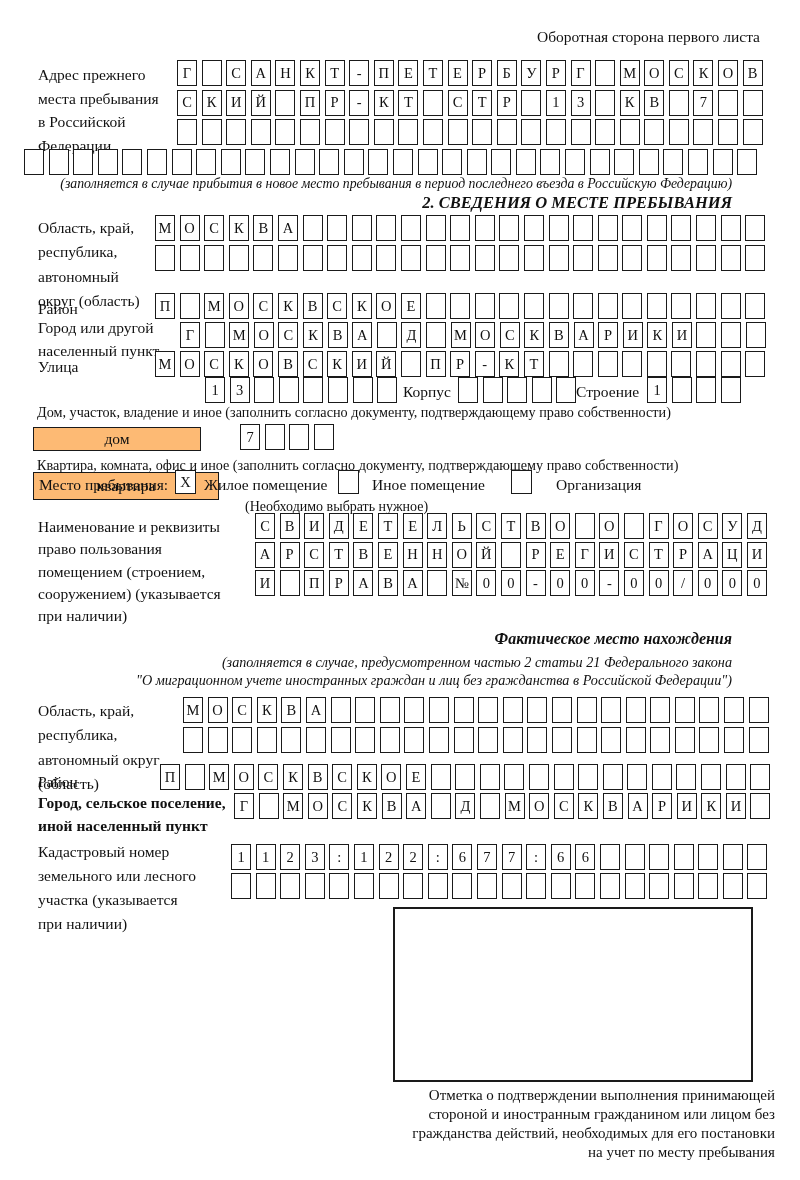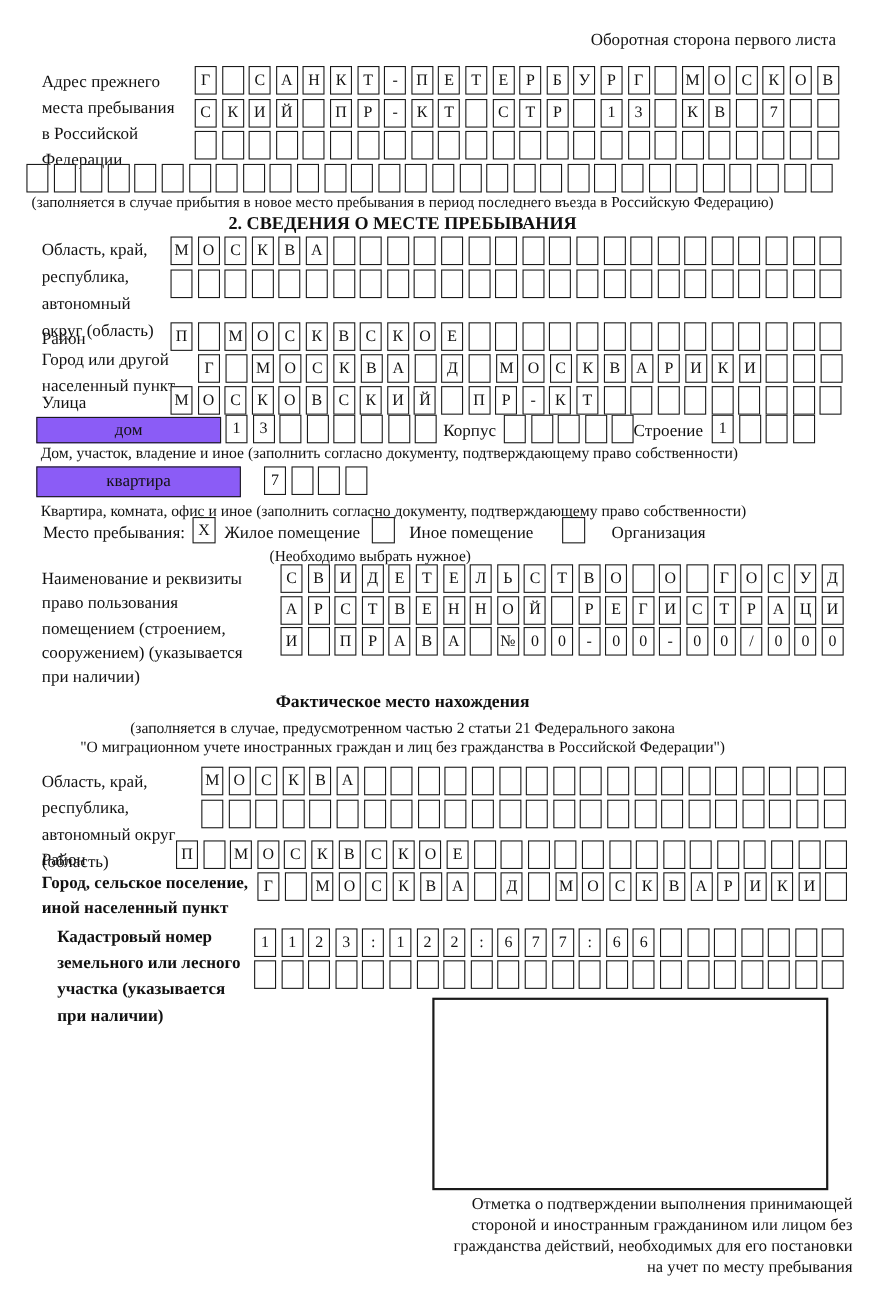--- a/index.html
+++ b/index.html
@@ -4,31 +4,31 @@
 <style>
   html,body{margin:0;padding:0;background:#fff;}
   .page{
     position:relative;width:800px;height:1180px;background:#ffffff;
     font-family:"Liberation Serif","DejaVu Serif",serif;color:#111;overflow:hidden;
   }
   .abs{position:absolute;}
   .lbl{font-size:15.5px;line-height:23.5px;white-space:nowrap;}
   .small{font-size:13.8px;}
   .caption{font-size:14.2px;white-space:nowrap;}
-  .center{left:0;width:732px;text-align:center;}
+  .center{left:0;width:732px;text-align:right;font-style:italic;}
   .bold{font-weight:bold;}
   .cellrow{display:flex;gap:4.6px;}
   .cell{
     flex:none;width:20px;height:26px;box-sizing:border-box;
     border:1.7px solid #1a1a1a;display:flex;align-items:center;justify-content:center;
     font-size:14.5px;background:#fff;
   }
   .labelbox{
     box-sizing:border-box;border:1.8px solid #1a1a1a;display:flex;
-    align-items:center;justify-content:center;font-size:15.5px;background:#8b5cf6;
+    align-items:center;justify-content:center;font-size:15.5px;background:#fdba74;margin-top:48px;
   }
   .cbox{
     box-sizing:border-box;width:21px;height:24px;border:1.7px solid #1a1a1a;
     display:flex;align-items:center;justify-content:center;font-size:14.5px;background:#fff;
   }
   .stampbox{box-sizing:border-box;border:2px solid #1a1a1a;background:#fff;}
   .stampnote div{font-size:15px;line-height:19px;text-align:right;}
   .mlabel div{white-space:nowrap;}
 </style>
 </head>
@@ -545,21 +545,21 @@
       <span class="cell">К</span>
       <span class="cell">В</span>
       <span class="cell">А</span>
       <span class="cell">Р</span>
       <span class="cell">И</span>
       <span class="cell">К</span>
       <span class="cell">И</span>
       <span class="cell"></span>
     </div>
 
-  <div class="abs lbl mlabel" style="top:840px;left:52px;line-height:24px;font-weight:bold;">
+  <div class="abs lbl mlabel" style="top:840px;left:38px;line-height:24px;">
       <div>Кадастровый номер</div>
       <div>земельного или лесного</div>
       <div>участка (указывается</div>
       <div>при наличии)</div>
     </div>
   <div class="abs cellrow" style="top:844px;left:231px;">
       <span class="cell">1</span>
       <span class="cell">1</span>
       <span class="cell">2</span>
       <span class="cell">3</span>

